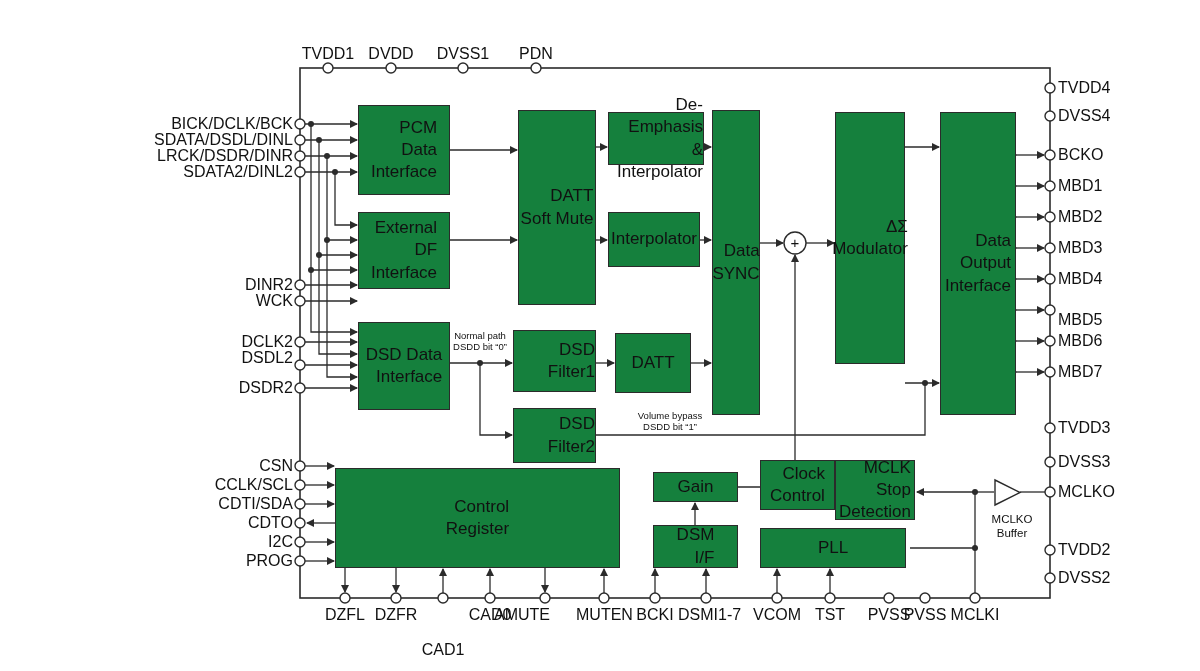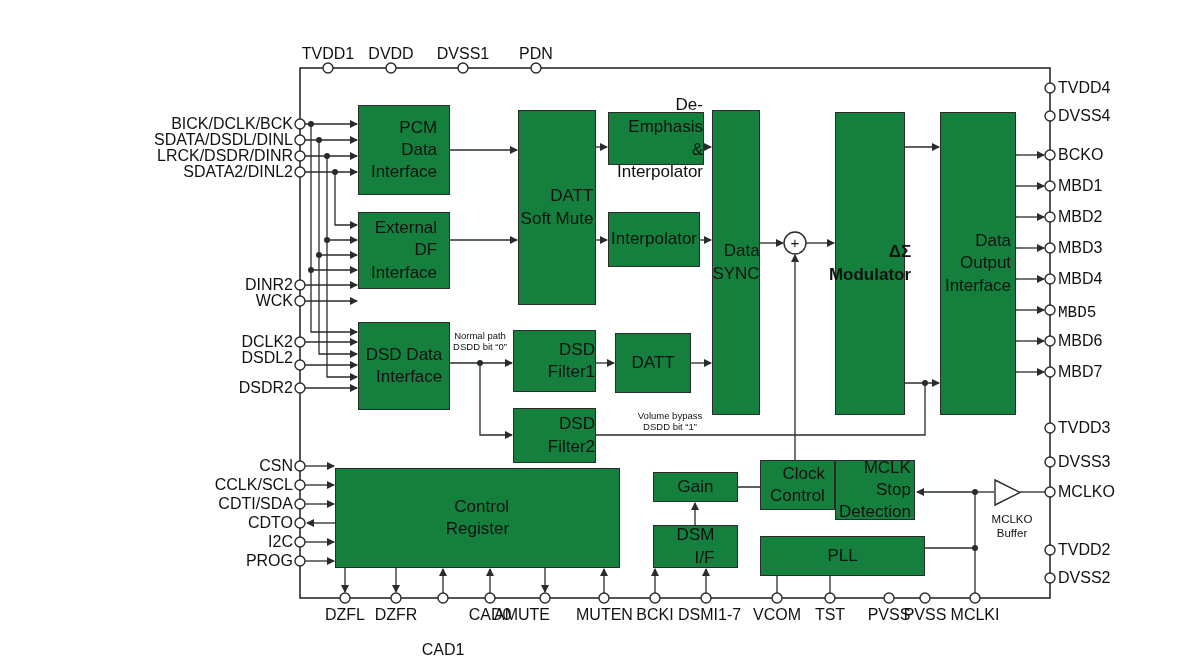--- a/index.html
+++ b/index.html
@@ -236,36 +236,36 @@
 Soft Mute</div>
   <div class="block" style="left:608px;top:112px;width:96px;height:53px;">De-Emphasis
 &amp;
 Interpolator</div>
   <div class="block" style="left:608px;top:212px;width:92px;height:55px;">Interpolator</div>
   <div class="block" style="left:513px;top:330px;width:83px;height:62px;">DSD Filter1</div>
   <div class="block" style="left:615px;top:333px;width:76px;height:60px;">DATT</div>
   <div class="block" style="left:513px;top:408px;width:83px;height:55px;">DSD Filter2</div>
   <div class="block" style="left:712px;top:110px;width:48px;height:305px;">Data
 SYNC</div>
-  <div class="block" style="left:835px;top:112px;width:70px;height:303px;font-weight:bold;">ΔΣ
+  <div class="block" style="left:835px;top:112px;width:70px;height:252px;">ΔΣ
 Modulator</div>
   <div class="block" style="left:940px;top:112px;width:76px;height:303px;">Data
 Output
 Interface</div>
   <div class="block" style="left:335px;top:468px;width:285px;height:100px;">Control
 Register</div>
   <div class="block" style="left:653px;top:472px;width:85px;height:30px;">Gain</div>
   <div class="block" style="left:653px;top:525px;width:85px;height:43px;">DSM
 I/F</div>
   <div class="block" style="left:760px;top:460px;width:75px;height:50px;">Clock
 Control</div>
   <div class="block" style="left:835px;top:460px;width:80px;height:60px;">MCLK
 Stop
 Detection</div>
-  <div class="block" style="left:760px;top:528px;width:165px;height:40px;margin-top:8px;">PLL</div>
+  <div class="block" style="left:760px;top:528px;width:146px;height:40px;">PLL</div>
 
   <div class="sum-label">+</div>
   <div class="buf-label">MCLKO
 Buffer</div>
 
   <div class="ann" style="left:444px;top:330px;width:72px;">Normal path
 DSDD bit “0”</div>
   <div class="ann" style="left:620px;top:410px;width:100px;">Volume bypass
 DSDD bit “1”</div>
 
@@ -290,21 +290,21 @@
   <div class="pin-label pl-left" style="right:907px;top:534px;">I2C</div>
   <div class="pin-label pl-left" style="right:907px;top:553px;">PROG</div>
 
   <div class="pin-label pl-right" style="left:1058px;top:80px;">TVDD4</div>
   <div class="pin-label pl-right" style="left:1058px;top:108px;">DVSS4</div>
   <div class="pin-label pl-right" style="left:1058px;top:147px;">BCKO</div>
   <div class="pin-label pl-right" style="left:1058px;top:178px;">MBD1</div>
   <div class="pin-label pl-right" style="left:1058px;top:209px;">MBD2</div>
   <div class="pin-label pl-right" style="left:1058px;top:240px;">MBD3</div>
   <div class="pin-label pl-right" style="left:1058px;top:271px;">MBD4</div>
-  <div class="pin-label pl-right" style="left:1058px;top:305px;font-family:Liberation Mono, monospace;">MBD5</div>
+  <div class="pin-label pl-right" style="left:1058px;top:312px;">MBD5</div>
   <div class="pin-label pl-right" style="left:1058px;top:333px;">MBD6</div>
   <div class="pin-label pl-right" style="left:1058px;top:364px;">MBD7</div>
   <div class="pin-label pl-right" style="left:1058px;top:420px;">TVDD3</div>
   <div class="pin-label pl-right" style="left:1058px;top:454px;">DVSS3</div>
   <div class="pin-label pl-right" style="left:1058px;top:484px;">MCLKO</div>
   <div class="pin-label pl-right" style="left:1058px;top:542px;">TVDD2</div>
   <div class="pin-label pl-right" style="left:1058px;top:570px;">DVSS2</div>
 
   <div class="pin-label pl-center" style="left:317px;top:607px;width:56px;">DZFL</div>
   <div class="pin-label pl-center" style="left:368px;top:607px;width:56px;">DZFR</div>

